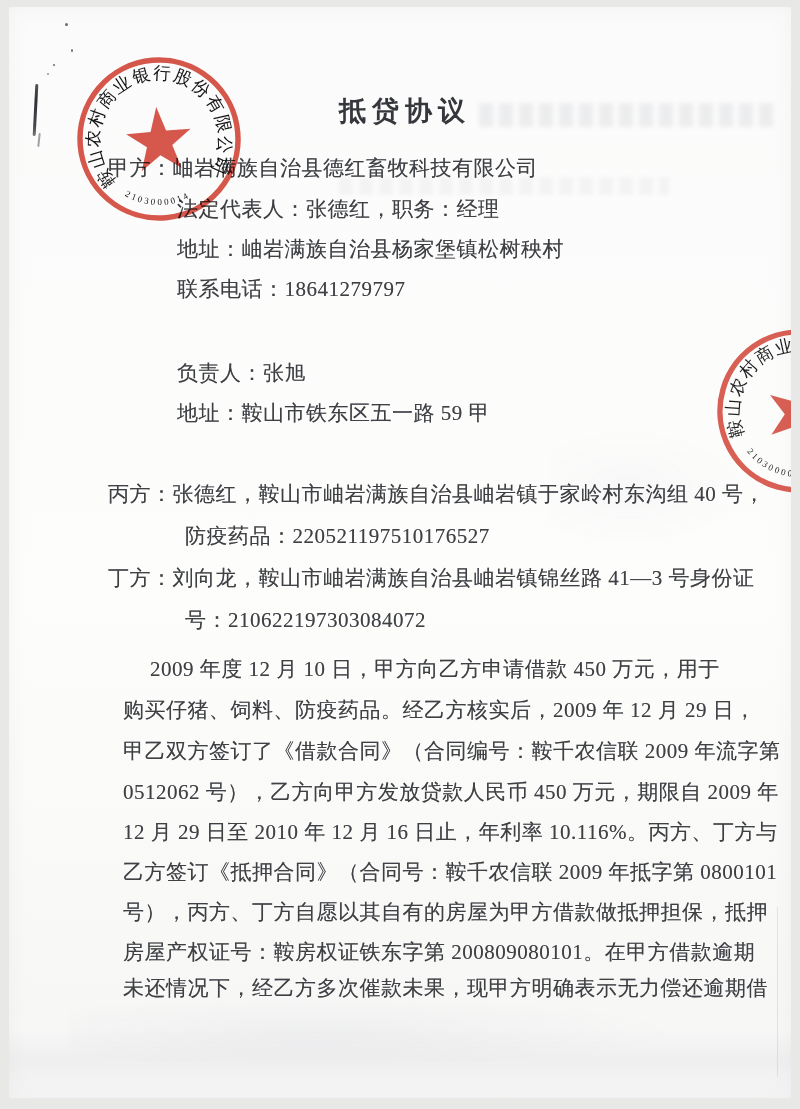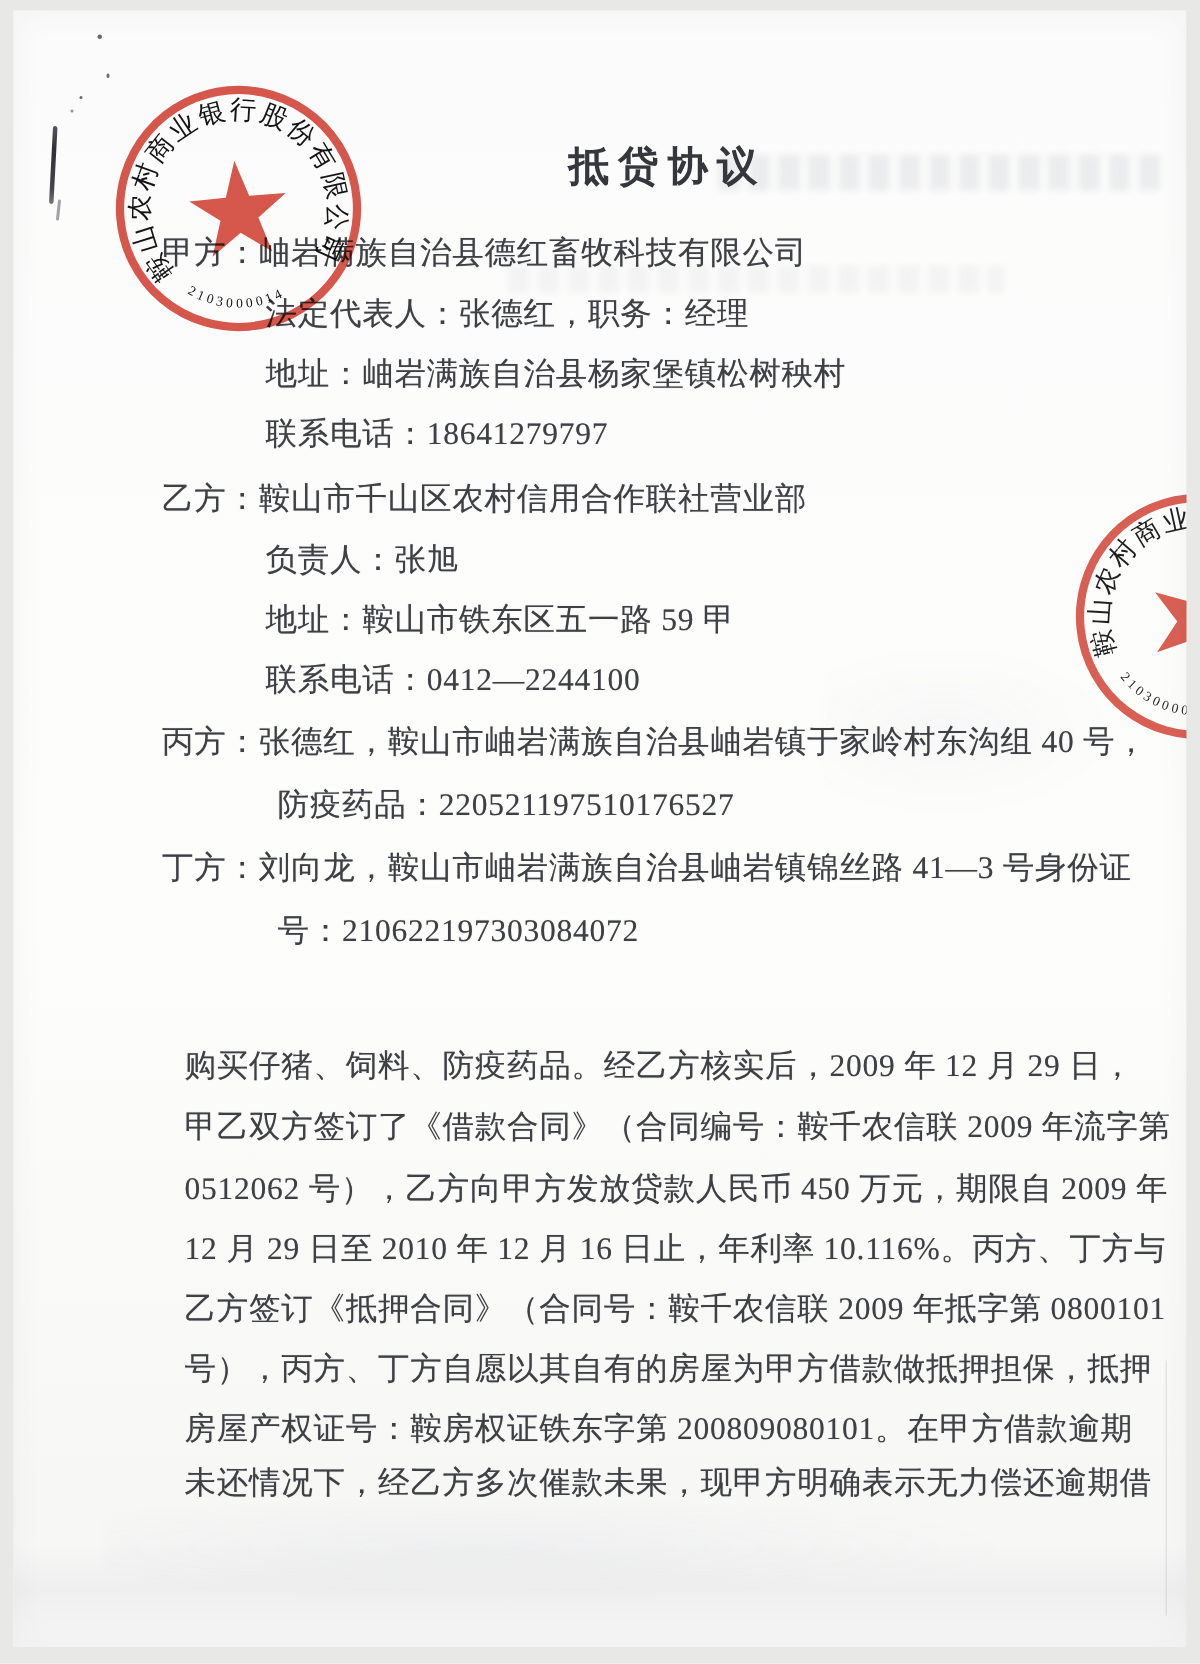--- a/index.html
+++ b/index.html
@@ -11,21 +11,20 @@
   .paper{
     position:absolute;left:9px;top:7px;right:9px;bottom:11px;
     background:linear-gradient(180deg,#fbfbfb 0%,#fdfdfc 55%,#f7f7f6 92%,#fafafa 100%);
     box-shadow:inset 0 0 22px rgba(80,80,90,.05);
     overflow:hidden;
   }
   .doc-title{
     position:absolute;left:330px;top:86px;
     font-size:27px;font-weight:600;letter-spacing:6px;color:#35373c;
     white-space:nowrap;
-    margin-left:40px;
   }
   .line{
     position:absolute;font-size:21px;color:var(--ink);letter-spacing:.5px;
     white-space:nowrap;text-shadow:0 0 .5px rgba(60,60,70,.45);
   }
   .l0{left:99px;}   
   .l1{left:168px;}  
   .l2{left:176px;}  
   .pi{left:141px;}  
   .pb{left:114px;}   
@@ -98,29 +97,28 @@
   <div class="ink-speck sp2"></div>
   <div class="ink-speck sp3"></div>
   <div class="ink-speck sp4"></div>
 
   <div class="doc-title">抵贷协议</div>
 
   <div class="line l0" style="top:147px">甲方：岫岩满族自治县德红畜牧科技有限公司</div>
   <div class="line l1" style="top:188px">法定代表人：张德红，职务：经理</div>
   <div class="line l1" style="top:228px">地址：岫岩满族自治县杨家堡镇松树秧村</div>
   <div class="line l1" style="top:268px">联系电话：18641279797</div>
-  <div class="line l0" style="top:311px">乙方：鞍山市千山区农村信用合作联社营业部</div>
   <div class="line l1" style="top:352px">负责人：张旭</div>
   <div class="line l1" style="top:392px">地址：鞍山市铁东区五一路 59 甲</div>
-  <div class="line l1" style="top:432px">联系电话：0412—2244100</div>
   <div class="line l0" style="top:473px">丙方：张德红，鞍山市岫岩满族自治县岫岩镇于家岭村东沟组 40 号，</div>
   <div class="line l2" style="top:515px">防疫药品：220521197510176527</div>
   <div class="line l0" style="top:557px">丁方：刘向龙，鞍山市岫岩满族自治县岫岩镇锦丝路 41—3 号身份证</div>
   <div class="line l2" style="top:599px">号：210622197303084072</div>
 
+  <div class="line pi" style="top:648px">2009 年度 12 月 10 日，甲方向乙方申请借款 450 万元，用于</div>
   <div class="line pb" style="top:689px">购买仔猪、饲料、防疫药品。经乙方核实后，2009 年 12 月 29 日，</div>
   <div class="line pb" style="top:730px">甲乙双方签订了《借款合同》（合同编号：鞍千农信联 2009 年流字第</div>
   <div class="line pb" style="top:771px">0512062 号），乙方向甲方发放贷款人民币 450 万元，期限自 2009 年</div>
   <div class="line pb" style="top:811px">12 月 29 日至 2010 年 12 月 16 日止，年利率 10.116%。丙方、丁方与</div>
   <div class="line pb" style="top:851px">乙方签订《抵押合同》（合同号：鞍千农信联 2009 年抵字第 0800101</div>
   <div class="line pb" style="top:891px">号），丙方、丁方自愿以其自有的房屋为甲方借款做抵押担保，抵押</div>
   <div class="line pb" style="top:931px">房屋产权证号：鞍房权证铁东字第 200809080101。在甲方借款逾期</div>
   <div class="line pb" style="top:967px">未还情况下，经乙方多次催款未果，现甲方明确表示无力偿还逾期借</div>
 
   <svg class="stamp" style="left:52px;top:34px" width="196" height="196" viewBox="-98 -98 196 196">

